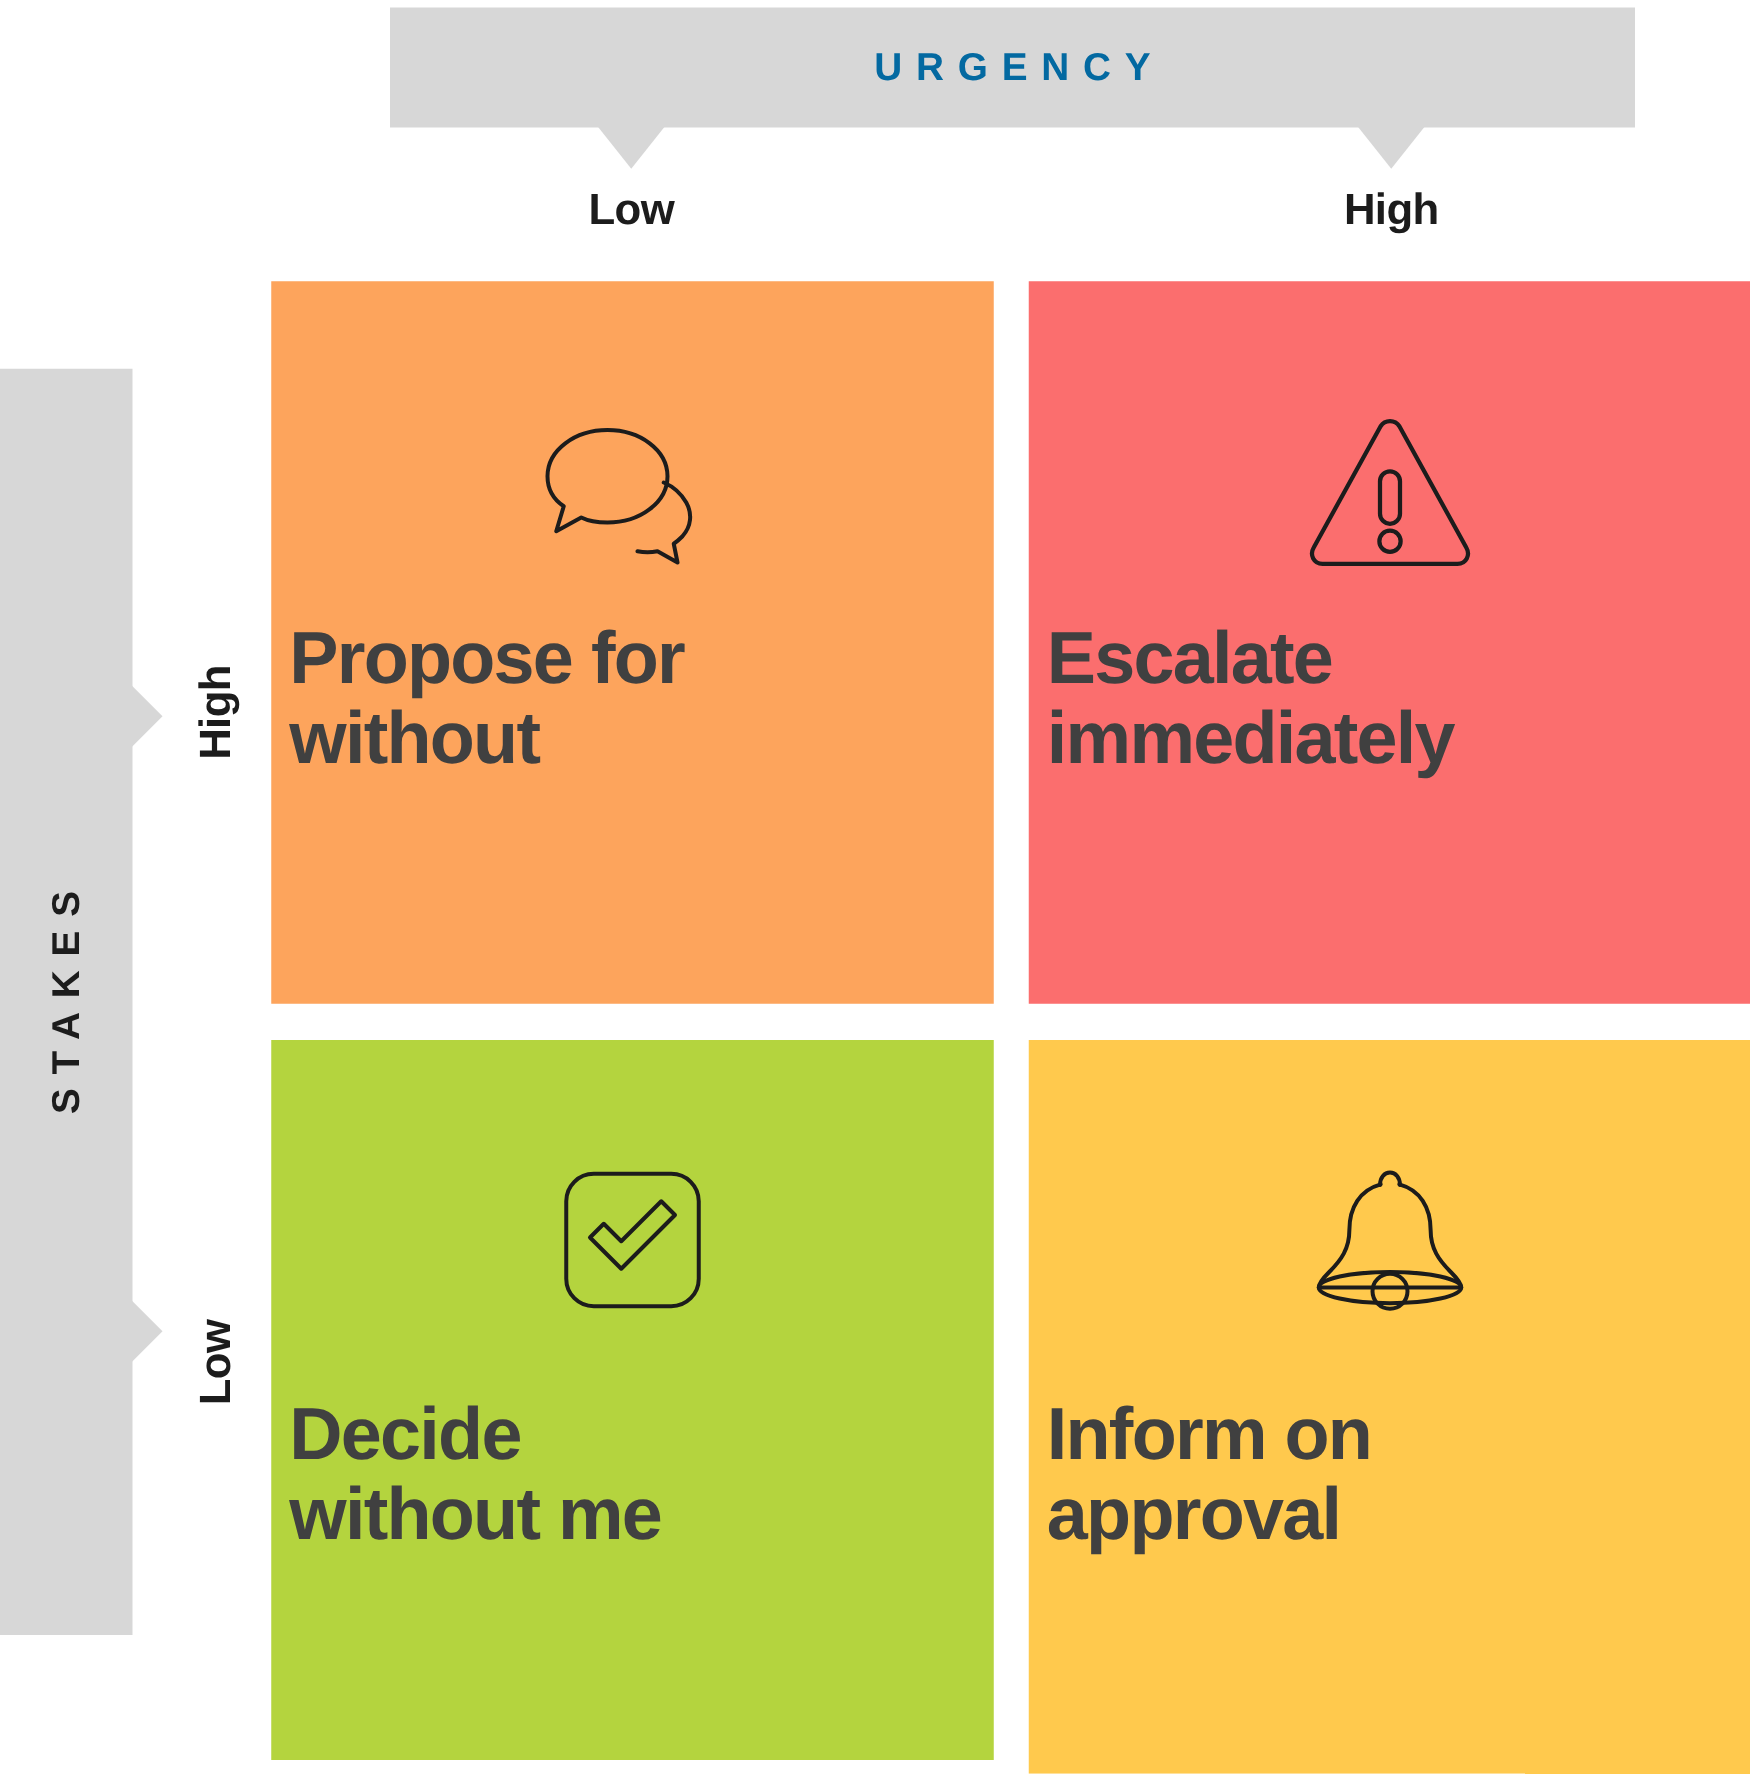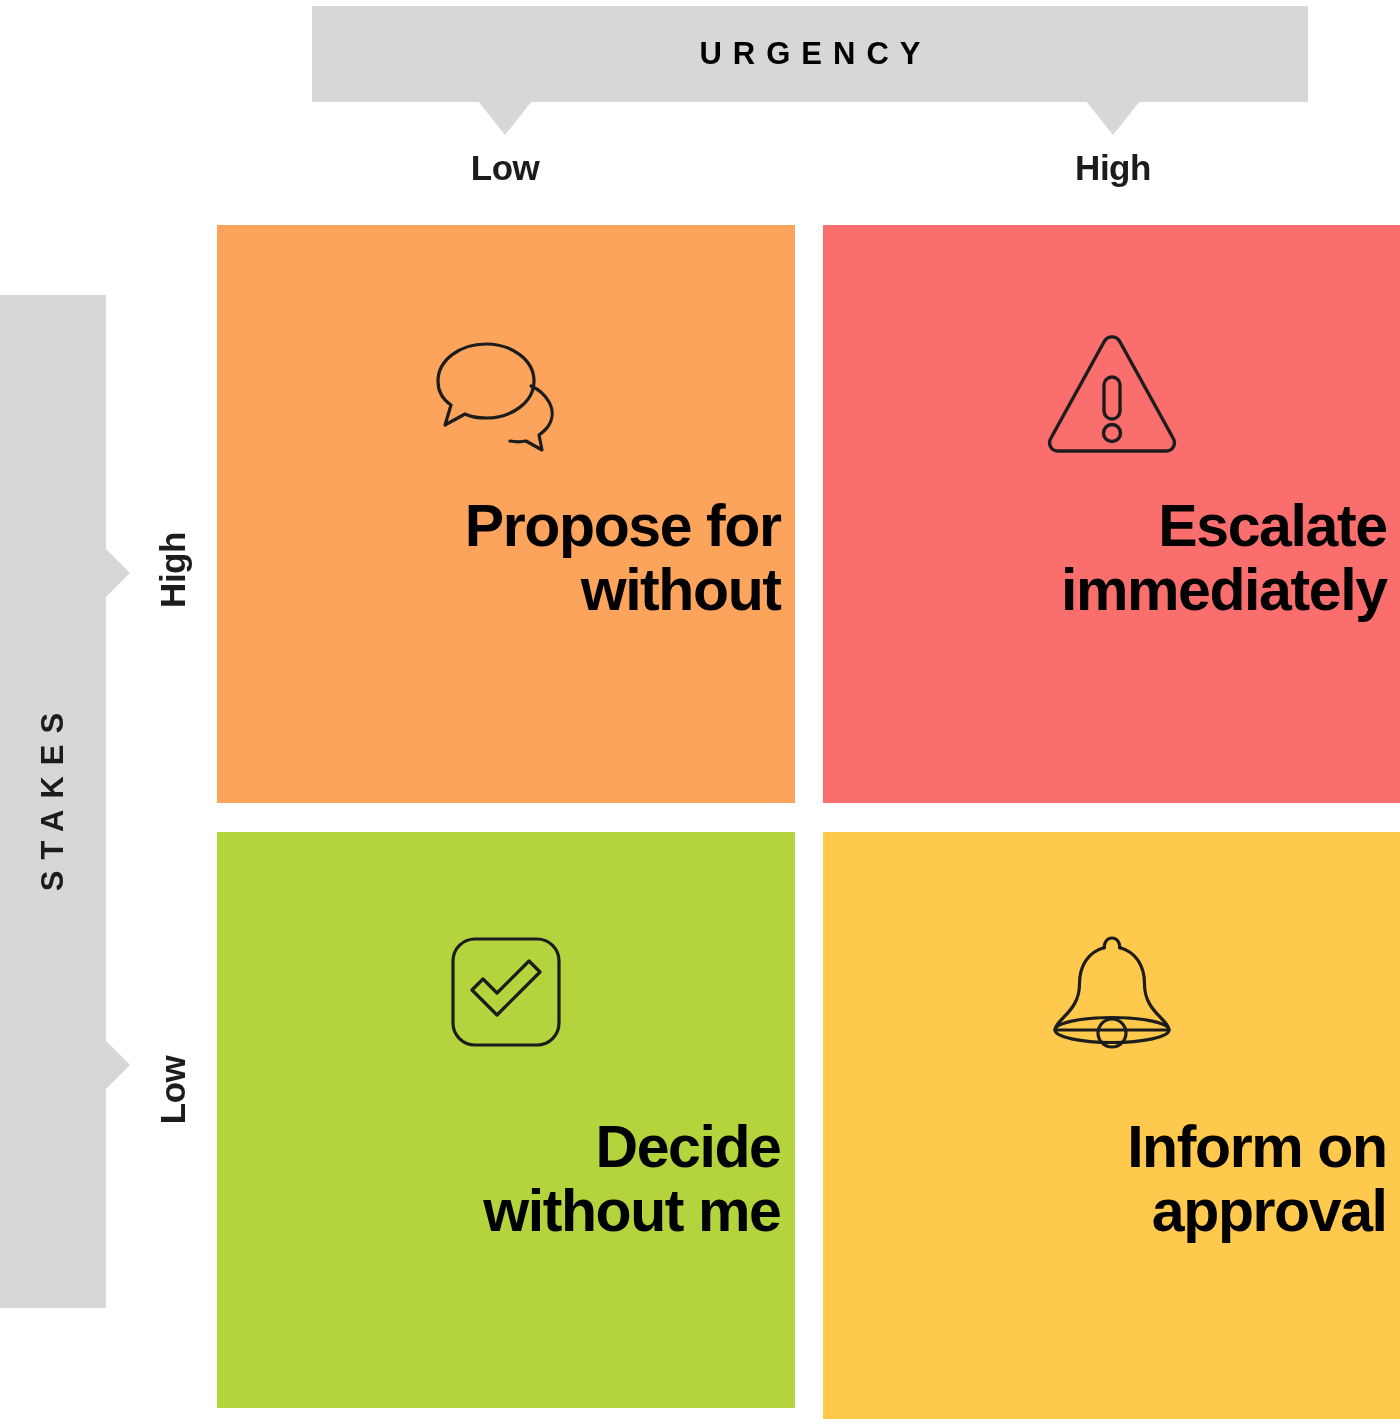--- a/index.html
+++ b/index.html
@@ -31,21 +31,21 @@
     height: 96px;
     background: #d7d7d7;
     display: flex;
     align-items: center;
     justify-content: center;
   }
   .urgency-title {
     font-size: 31px;
     font-weight: bold;
     letter-spacing: 11px;
-    color: #000000;
+    color: #0369a1;
     text-indent: 11px;
     font-family: "Liberation Sans", sans-serif;
     text-align: center;
   }
   .tri-down {
     position: absolute;
     top: 101px;
     width: 0;
     height: 0;
     border-left: 27px solid transparent;
@@ -138,25 +138,25 @@
     display: flex;
     align-items: center;
     justify-content: center;
   }
   .quad-q3 .quad-icon,
   .quad-q4 .quad-icon { margin-top: 86px; }
 
   .quad-label {
     margin-top: 26px;
     width: 95%;
-    text-align: right;
+    text-align: left;
     font-size: 59px;
     line-height: 1.08;
     font-weight: bold;
-    color: #000000;
+    color: #404040;
     letter-spacing: -1.4px;
   }
   .quad-q3 .quad-label,
   .quad-q4 .quad-label { margin-top: 50px; }
 </style>
 </head>
 <body>
 
 <div id="matrix-root" style="background: rgb(255, 255, 255);">
 

